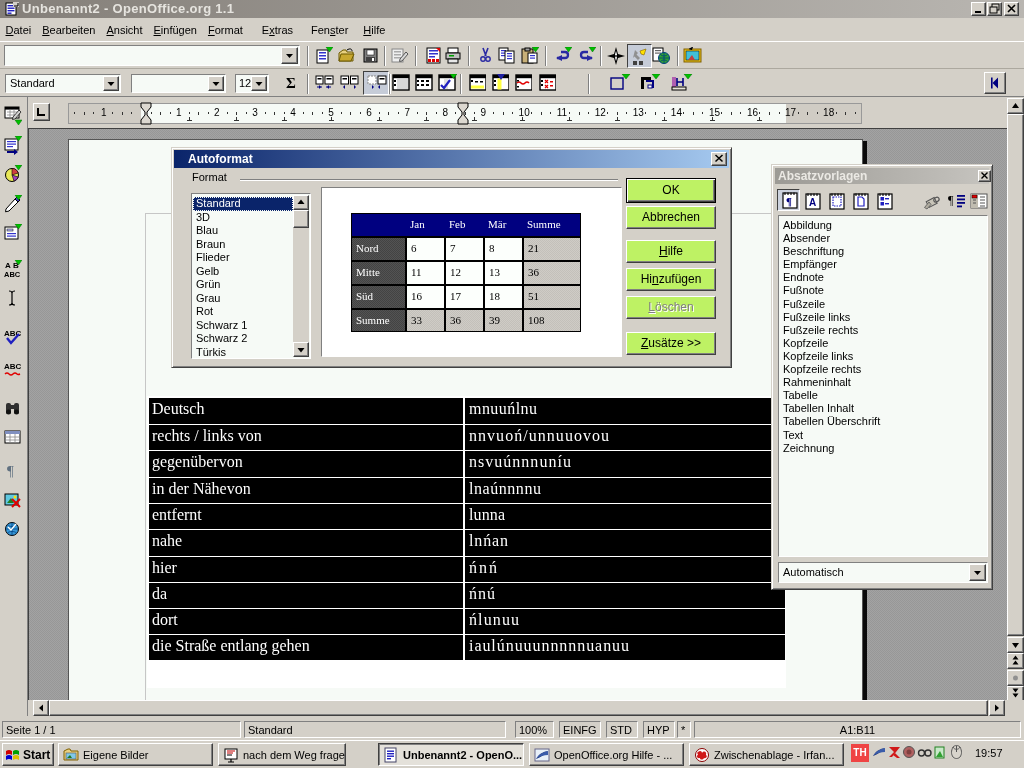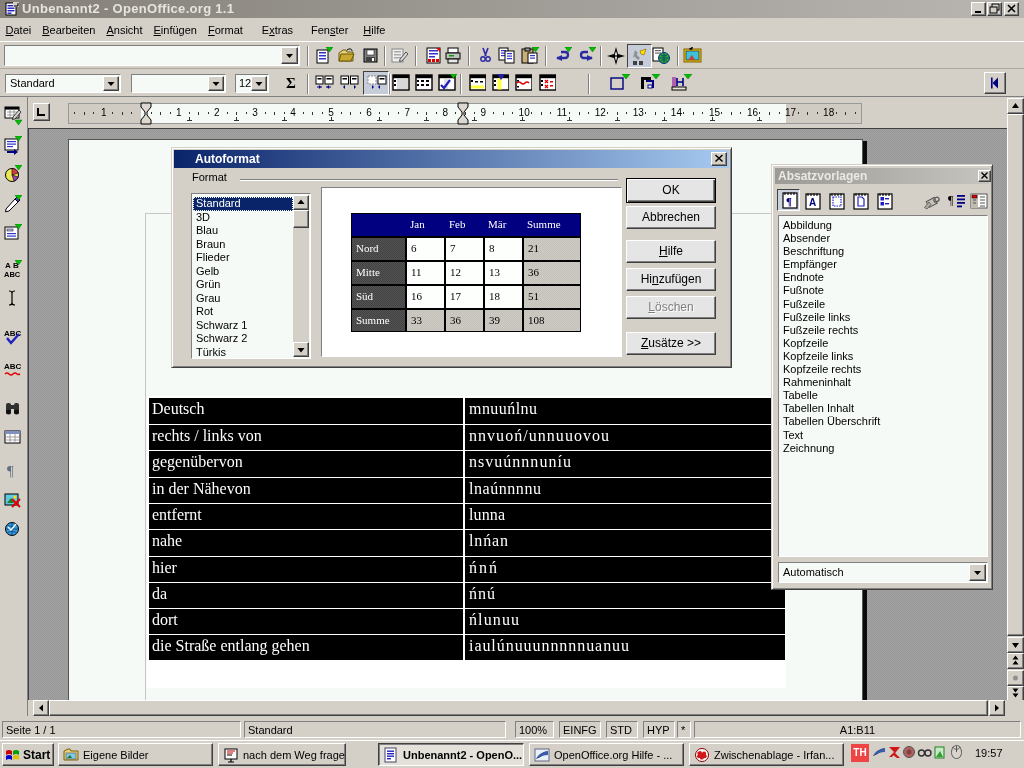--- a/index.html
+++ b/index.html
@@ -7,21 +7,21 @@
 .abs{position:absolute}
 .raised{border:1px solid;border-color:#fff #404040 #404040 #fff;box-shadow:inset -1px -1px 0 #808080;background:#d4d0c8}
 .raised2{border:1px solid;border-color:#d4d0c8 #404040 #404040 #d4d0c8;box-shadow:inset 1px 1px 0 #fff,inset -1px -1px 0 #808080;background:#d4d0c8}
 .sunkenL{border:1px solid;border-color:#808080 #fff #fff #808080}
 .field{background:#f6faf6}
 .dither{background:#9b9b9b;background-image:repeating-conic-gradient(#a3a3a3 0 25%,#979797 0 50%);background-size:2px 2px}
 .sep1{position:absolute;top:46px;width:1px;height:20px;background:#808080;box-shadow:1px 0 0 #fff}
 .sep2{position:absolute;top:74px;width:1px;height:20px;background:#808080;box-shadow:1px 0 0 #fff}
 .tbtn{position:absolute;height:23px;top:743px;background:#d4d0c8;border:1px solid;border-color:#fff #404040 #404040 #fff;box-shadow:inset -1px -1px 0 #808080;display:flex;align-items:center;padding-left:4px;white-space:nowrap;overflow:hidden}
 .u{text-decoration:underline}
-.btn{position:absolute;left:454px;width:90px;height:23px;background:#e5e5e5;border:1px solid;border-color:#fff #404040 #404040 #fff;box-shadow:inset -1px -1px 0 #808080;font-size:12px;text-align:center;line-height:21px}
+.btn{position:absolute;left:454px;width:90px;height:23px;background:#bef264;border:1px solid;border-color:#fff #404040 #404040 #fff;box-shadow:inset -1px -1px 0 #808080;font-size:12px;text-align:center;line-height:21px}
 .sbcell{position:absolute;top:721px;height:17px;border:1px solid;border-color:#808080 #fff #fff #808080;padding:2px 3px 0 3px;white-space:nowrap;overflow:hidden}
 .tico{display:inline-block;width:16px;height:16px;margin-right:4px;flex:none}
 svg{display:block}
 .doctxt{position:absolute;background:#000;color:#fff;font-family:"Liberation Serif",serif;font-size:16px;white-space:nowrap;overflow:hidden}
 </style></head>
 <body>
 
 <div class="abs" style="left:0;top:0;width:1024px;height:18px;background:linear-gradient(90deg,#847f79,#b9b6b1)"></div>
 <div class="abs" id="titleicon" style="left:5px;top:2px;width:14px;height:14px"></div>
 <div class="abs" style="left:22px;top:1px;font-size:13px;font-weight:bold;color:#e6e4df;letter-spacing:0.3px">Unbenannt2 - OpenOffice.org 1.1</div>
@@ -400,21 +400,21 @@
       <svg width="15" height="15">
         <path d="M4 2 C2 6 2 9 4 12 C6 14 9 14 11 12 C13 9 13 6 11 2 C9 0 6 0 4 2 Z" fill="#d8d4cc" stroke="#555"></path>
         <path d="M7.5 1 L7.5 7 M4 2 C5 5 10 5 11 2" stroke="#555" fill="none"></path>
       </svg>
     </div>
   </div>
 <div class="abs" style="left:975px;top:747px;font-size:11px">19:57</div>
 
 <div class="abs raised2" style="left:171px;top:147px;width:561px;height:221px">
  <div class="abs" style="left:2px;top:2px;width:555px;height:18px;background:linear-gradient(90deg,#0a246a,#a6caf0)"></div>
- <div class="abs" style="left:23px;top:4px;font-size:12px;font-weight:bold;color:#fff">Autoformat</div>
+ <div class="abs" style="left:16px;top:4px;font-size:12px;font-weight:bold;color:#fff">Autoformat</div>
  <div class="abs raised" style="left:539px;top:4px;width:16px;height:14px">
       <svg width="14" height="12">
         <path d="M3.5 2 L10.5 8.5 M10.5 2 L3.5 8.5" stroke="#000" stroke-width="1.5"></path>
       </svg>
     </div>
  <div class="abs" style="left:20px;top:23px;font-size:11px">Format</div>
  <div class="abs" style="left:68px;top:31px;width:378px;height:2px;border-top:1px solid #808080;border-bottom:1px solid #fff"></div>
 
  <div class="abs sunkenL" style="left:19px;top:45px;width:120px;height:166px;background:#f6faf6;font-size:11px">
    <div style="position:absolute;left:1px;top:3px;width:100px;line-height:13.5px;padding-left:3px">

